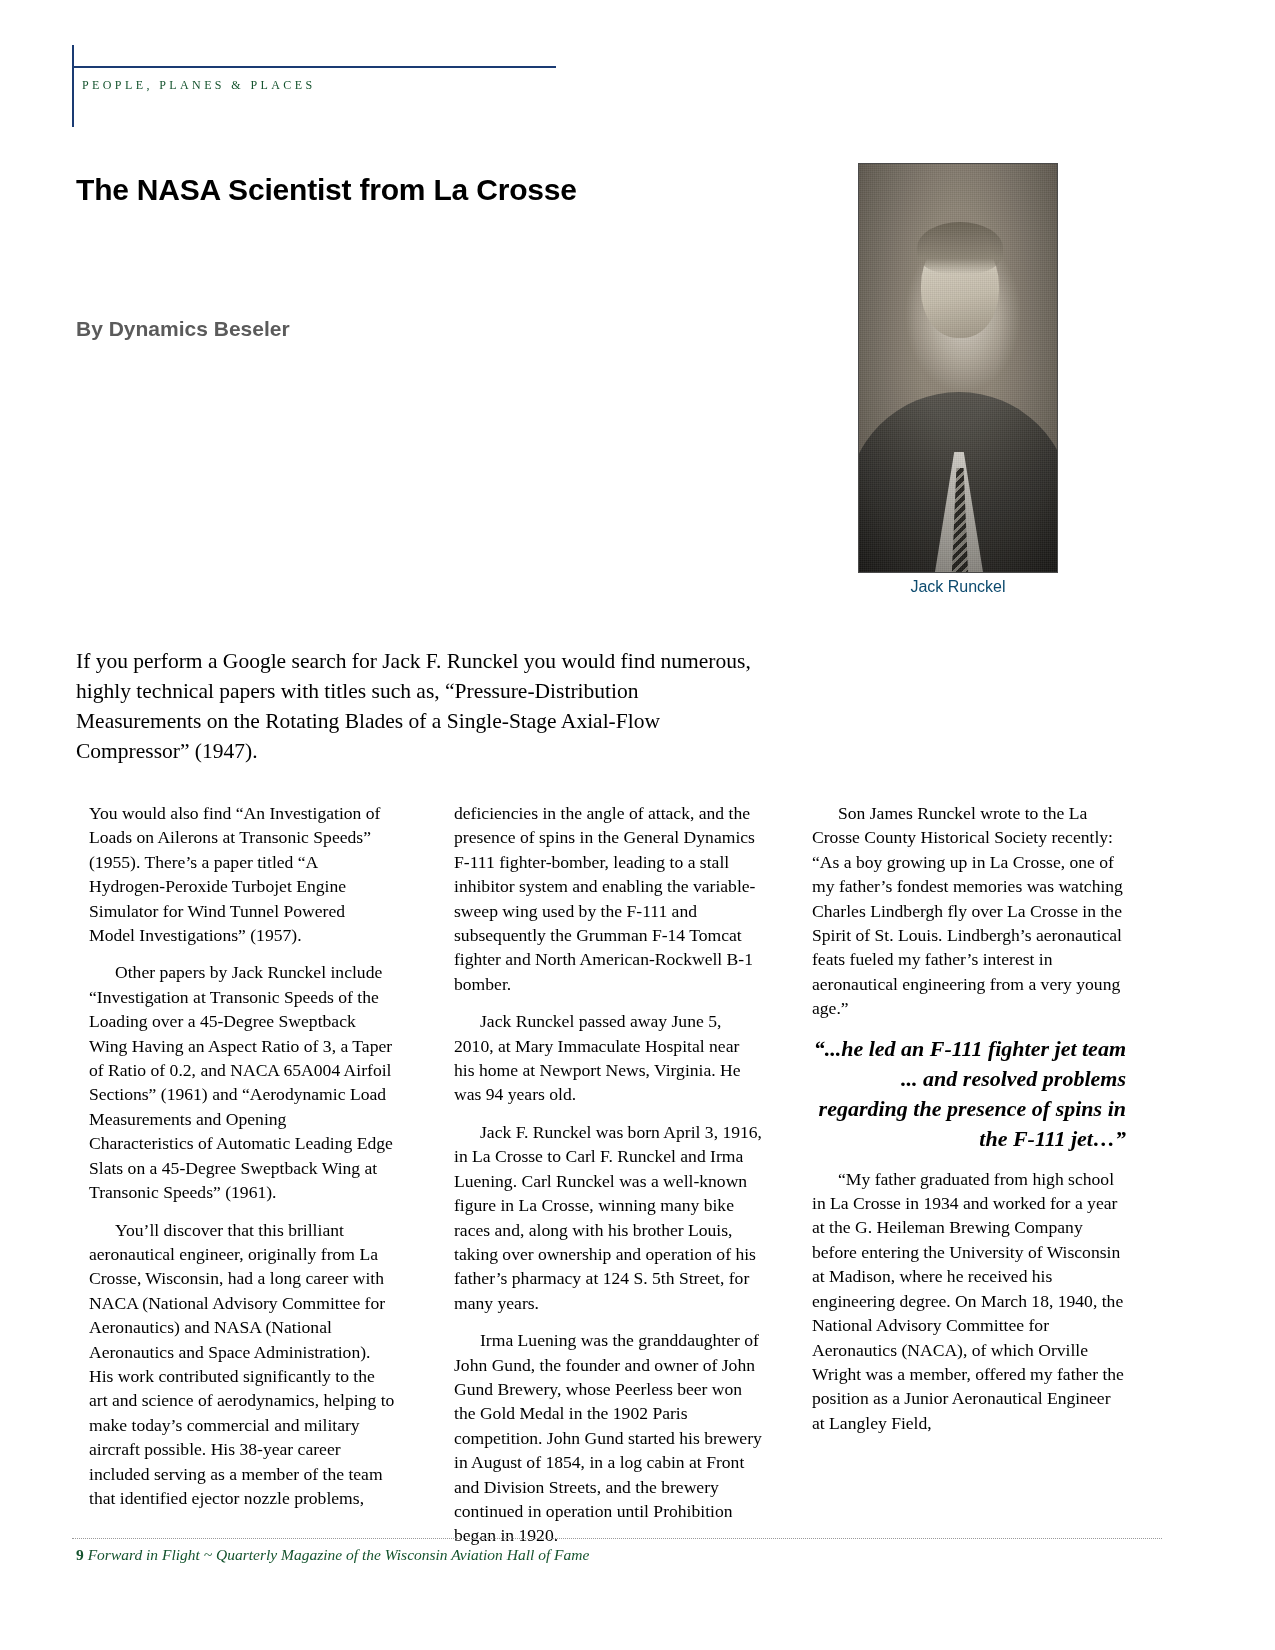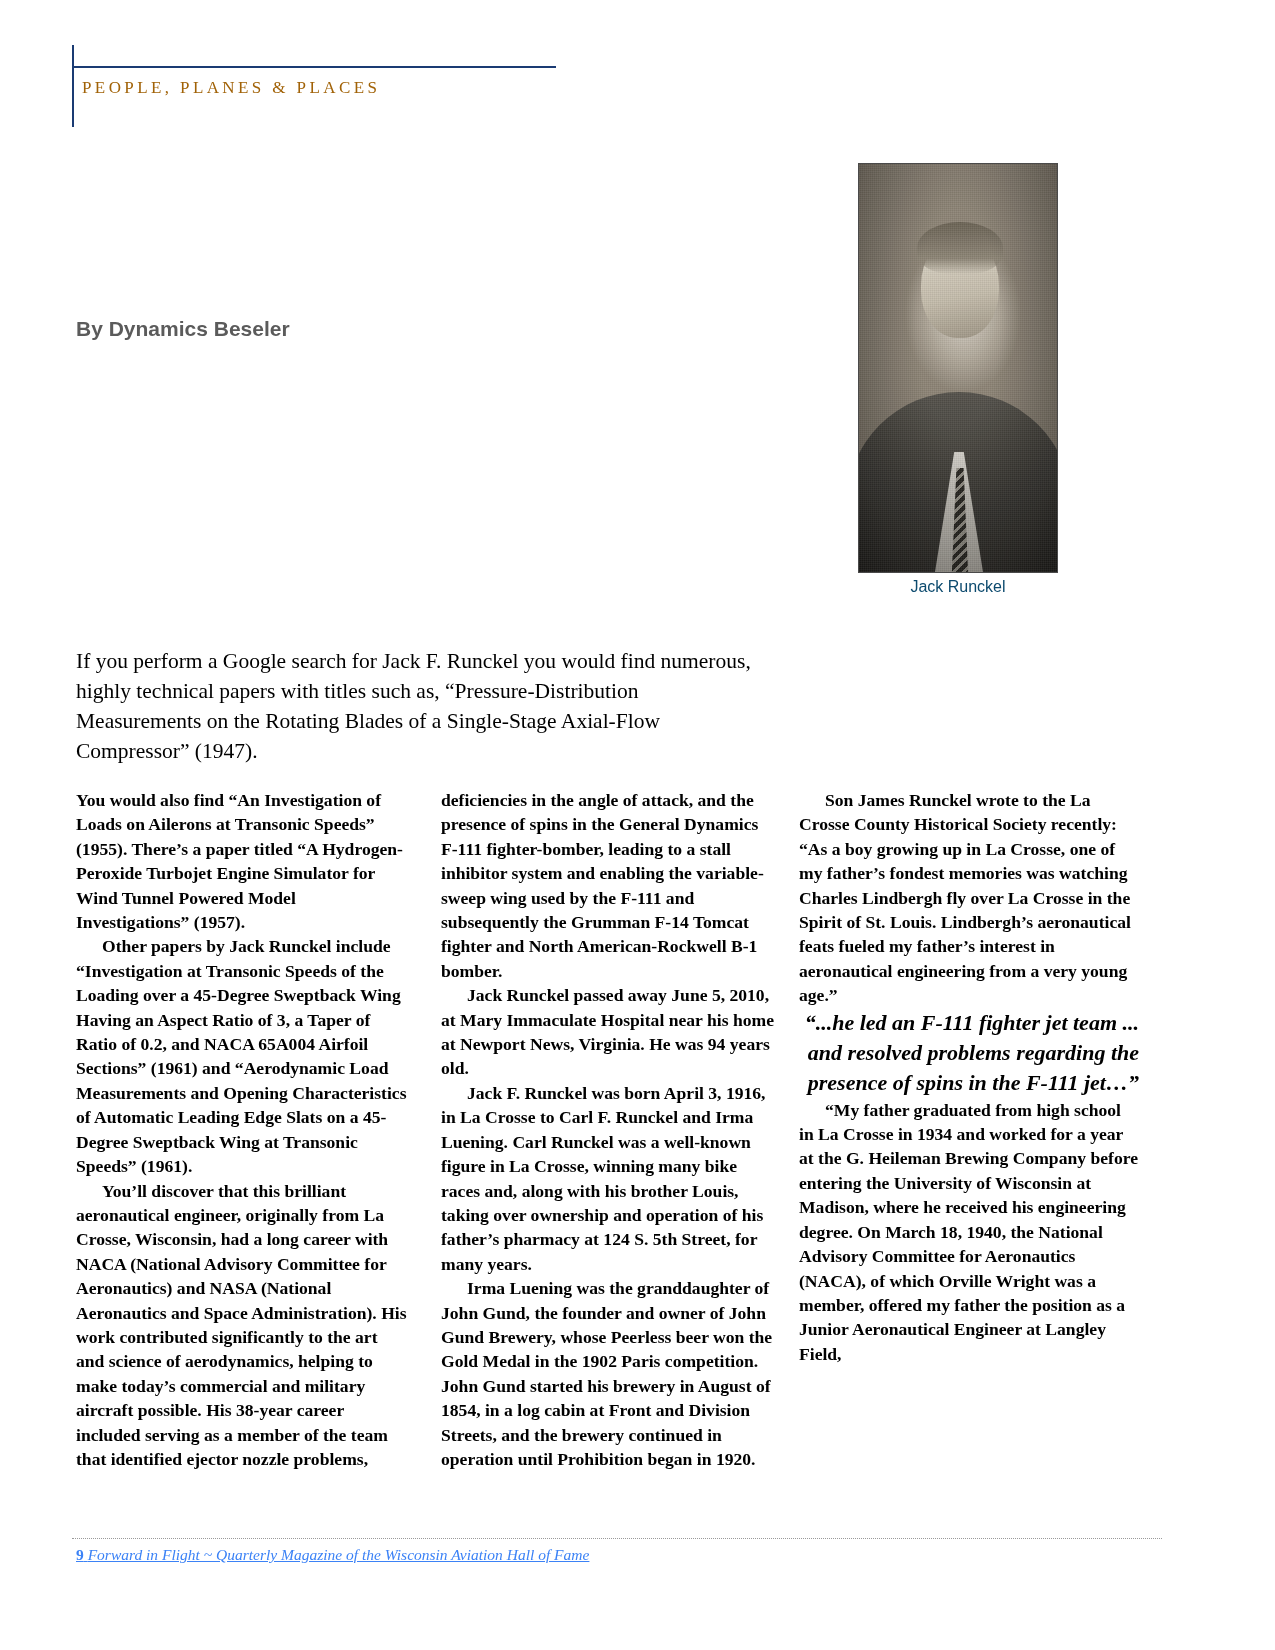--- a/index.html
+++ b/index.html
@@ -37,23 +37,23 @@
     top: 45px;
     width: 2px;
     height: 82px;
     background: #1a3b73;
   }
   .running-head {
     position: absolute;
     left: 82px;
     top: 78px;
     font-family: "Liberation Serif", serif;
-    font-size: 17px;
+    font-size: 12px;
     letter-spacing: 3.4px;
-    color: #a16207;
+    color: #14532d;
   }
 
   
   .kicker {
     position: absolute;
     left: 76px;
     top: 173px;
     font-family: "Liberation Sans", sans-serif;
     font-weight: bold;
     font-size: 30px;
@@ -182,22 +182,21 @@
   
   .col {
     position: absolute;
     top: 788px;
     width: 332px;
     font-size: 17.6px;
     line-height: 24.4px;
     text-align: left;
   }
   .col p {
-    margin: 0;
-    font-weight: bold;
+    margin: 13px;
   }
   .col p.indent {
     text-indent: 26px;
   }
   #col1 { left: 76px; }
   #col2 { left: 441px; width: 336px; }
   #col3 { left: 799px; width: 340px; }
 
   .pullquote {
     margin: 22px 0 26px 0;
@@ -216,37 +215,37 @@
     width: 1090px;
     border-top: 1px dotted #9a9a9a;
   }
   .footer {
     position: absolute;
     left: 76px;
     top: 1546px;
     font-family: "Liberation Serif", serif;
     font-style: italic;
     font-size: 15.5px;
-    color: #3b82f6;
-    text-decoration: underline;
+    color: #14532d;
   }
   .footer .pageno {
     font-weight: bold;
     font-style: normal;
   }
 </style>
 </head>
 <body>
 
 <div class="page">
 
   <div class="rule-left"></div>
   <div class="rule-top"></div>
   <div class="running-head">PEOPLE, PLANES &amp; PLACES</div>
 
+  <div class="kicker">The NASA Scientist from La Crosse</div>
   <div class="byline">By Dynamics Beseler</div>
 
   <div class="photo-wrap">
     <div class="photo">
       <div class="shoulders"></div>
       <div class="shirt"></div>
       <div class="tie"></div>
       <div class="head"></div>
       <div class="hair"></div>
       <div class="vignette"></div>

